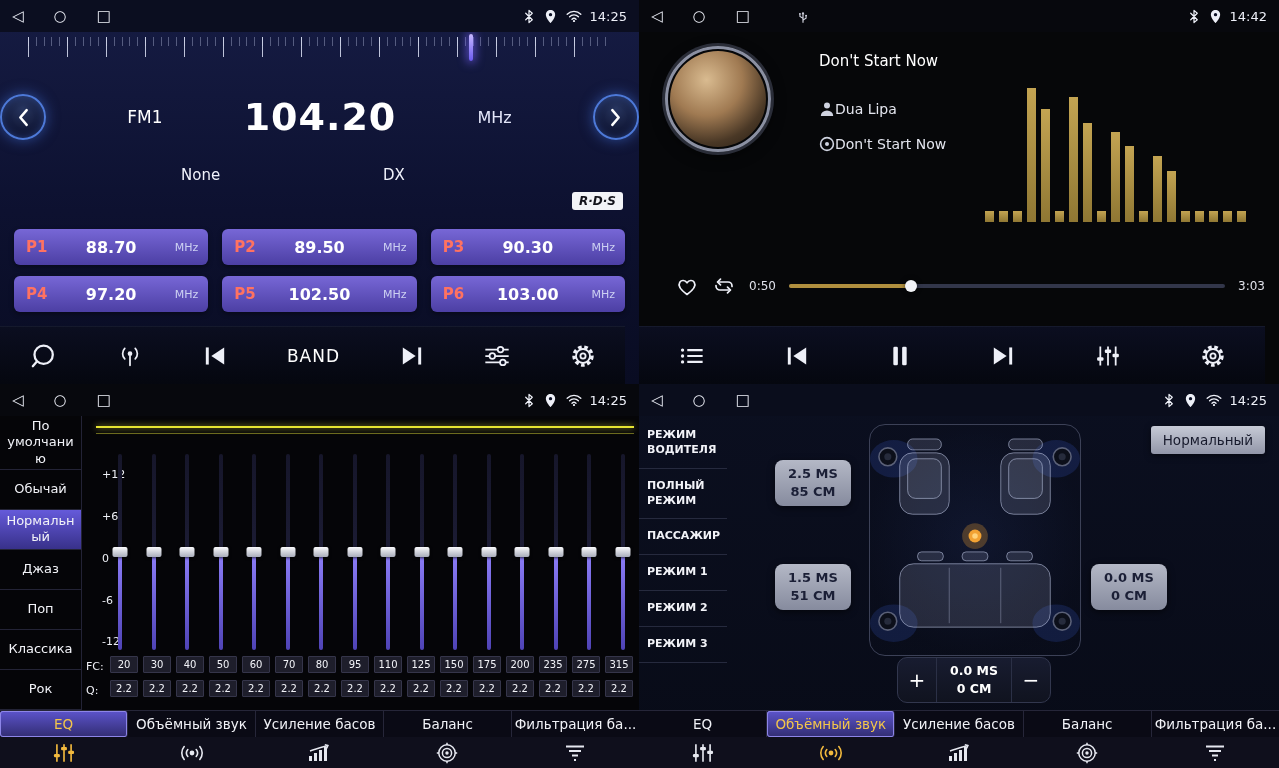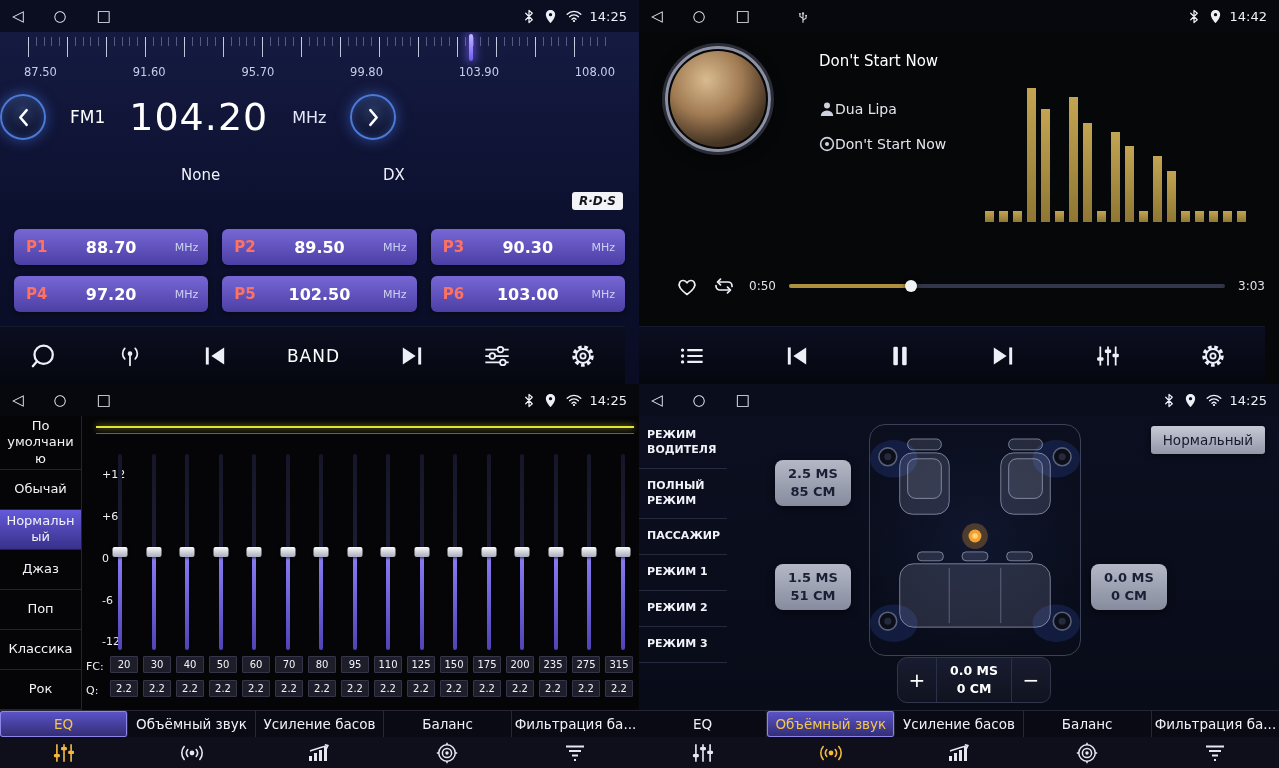--- a/index.html
+++ b/index.html
@@ -25,27 +25,27 @@
   .ticks{position:absolute;top:3px;left:28px;right:28px;height:20px;
     background-image:
       repeating-linear-gradient(90deg, rgba(220,225,245,.85) 0 1px, transparent 1px 39px),
       repeating-linear-gradient(90deg, rgba(165,172,205,.45) 0 1px, transparent 1px 7.8px);
     background-size:100% 20px,100% 9px;background-repeat:no-repeat;background-position:top left}
   .scale-cursor{position:absolute;top:0;left:73.4%;width:4px;height:27px;border-radius:2px;
     background:linear-gradient(180deg,#c6b8ff,#6b5af0);box-shadow:0 0 10px 2px rgba(120,100,255,.7)}
   .scale-labels{position:absolute;top:31px;left:24px;right:24px;display:flex;
     justify-content:space-between;font-size:11.5px;color:#c7cce8}
   .tune-row{position:absolute;top:94px;left:0;right:0;display:flex;align-items:center;
-    justify-content:flex-start;gap:24px}
+    justify-content:space-between;gap:24px}
   .round-btn{width:46px;height:46px;border-radius:50%;flex:none;cursor:pointer;
     background:radial-gradient(circle at 50% 30%,#27355f,#0e1330 72%);
     border:2px solid #4d79d8;color:#fff;display:flex;align-items:center;justify-content:center;
     box-shadow:0 0 14px rgba(70,120,230,.55), inset 0 0 8px rgba(90,140,255,.35)}
   .band-label{font-size:17px;color:#fff}
-  .big-freq{font-size:38px;font-weight:normal;color:#fff;letter-spacing:1px}
+  .big-freq{font-size:38px;font-weight:bold;color:#fff;letter-spacing:1px}
   .freq-unit{font-size:16px;color:#e4e7fa}
   .sub-none{position:absolute;top:166px;left:181px;font-size:15px;color:#f0f2fb}
   .sub-dx{position:absolute;top:166px;left:383px;font-size:15px;color:#f0f2fb}
   .rds-badge{position:absolute;top:192px;right:16px;background:#f2f3f7;color:#14141c;
     font-weight:bold;font-style:italic;font-size:12px;padding:2px 7px;border-radius:3px}
   .presets{position:absolute;top:229px;left:14px;right:14px;display:grid;
     grid-template-columns:repeat(3,1fr);gap:11px 14px}
   .preset{height:36px;display:flex;align-items:center;gap:8px;padding:0 10px 0 12px;border:0;
     background:linear-gradient(180deg,#7767d6,#4c3fa4);border-radius:6px;cursor:pointer;
     box-shadow:0 2px 5px rgba(0,0,0,.4)}
@@ -281,28 +281,20 @@
         </svg>
       <svg class="sb-ic" width="16" height="12">
           <use href="#i-wifi"></use>
         </svg>
       <span class="sb-time">14:25</span>
     </header>
 
     <div class="freq-scale">
       <div class="ticks"></div>
       <div class="scale-cursor"></div>
-      <div class="scale-labels">
-        <span>87.50</span>
-        <span>91.60</span>
-        <span>95.70</span>
-        <span>99.80</span>
-        <span>103.90</span>
-        <span>108.00</span>
-      </div>
     </div>
 
     <div class="tune-row">
       <button class="round-btn">
         <svg width="13" height="19">
             <use href="#i-chl"></use>
           </svg>
       </button>
       <span class="band-label">FM1</span>
       <span class="big-freq">104.20</span>

